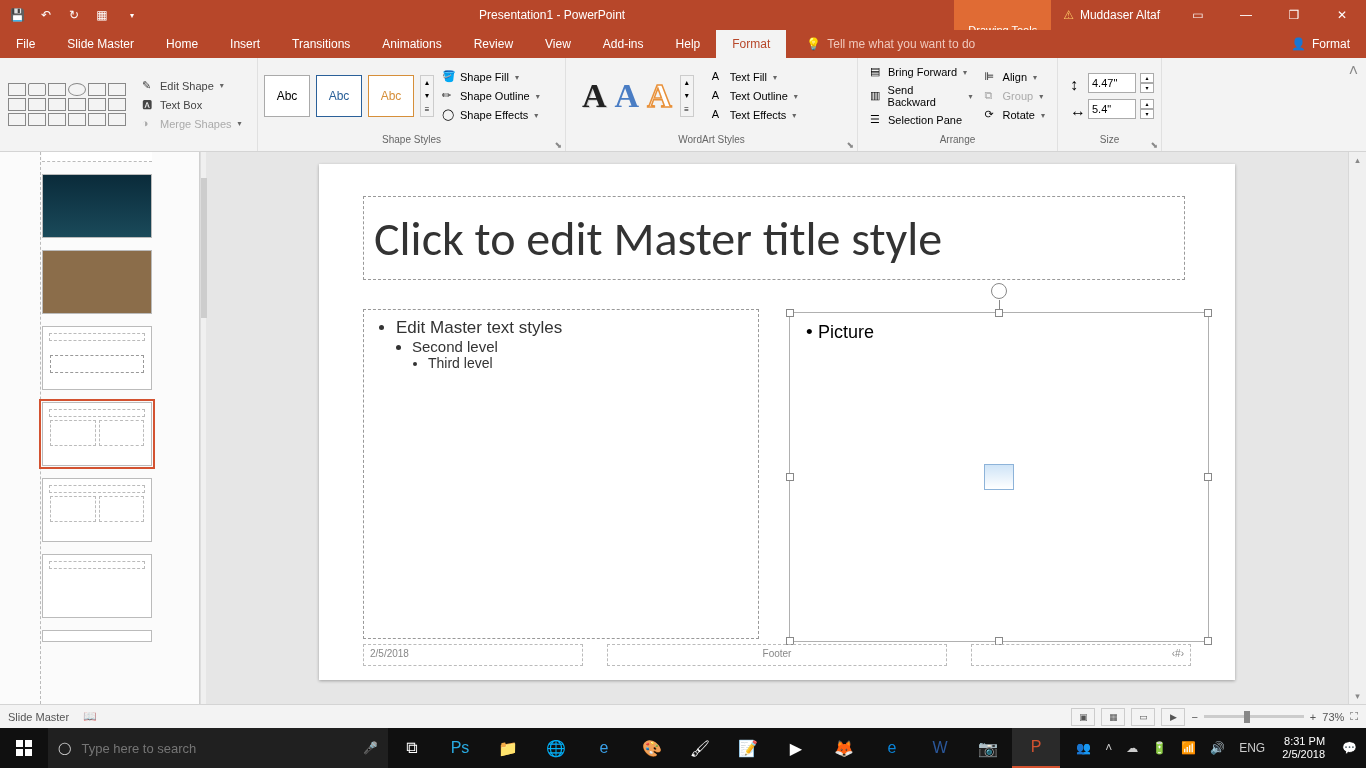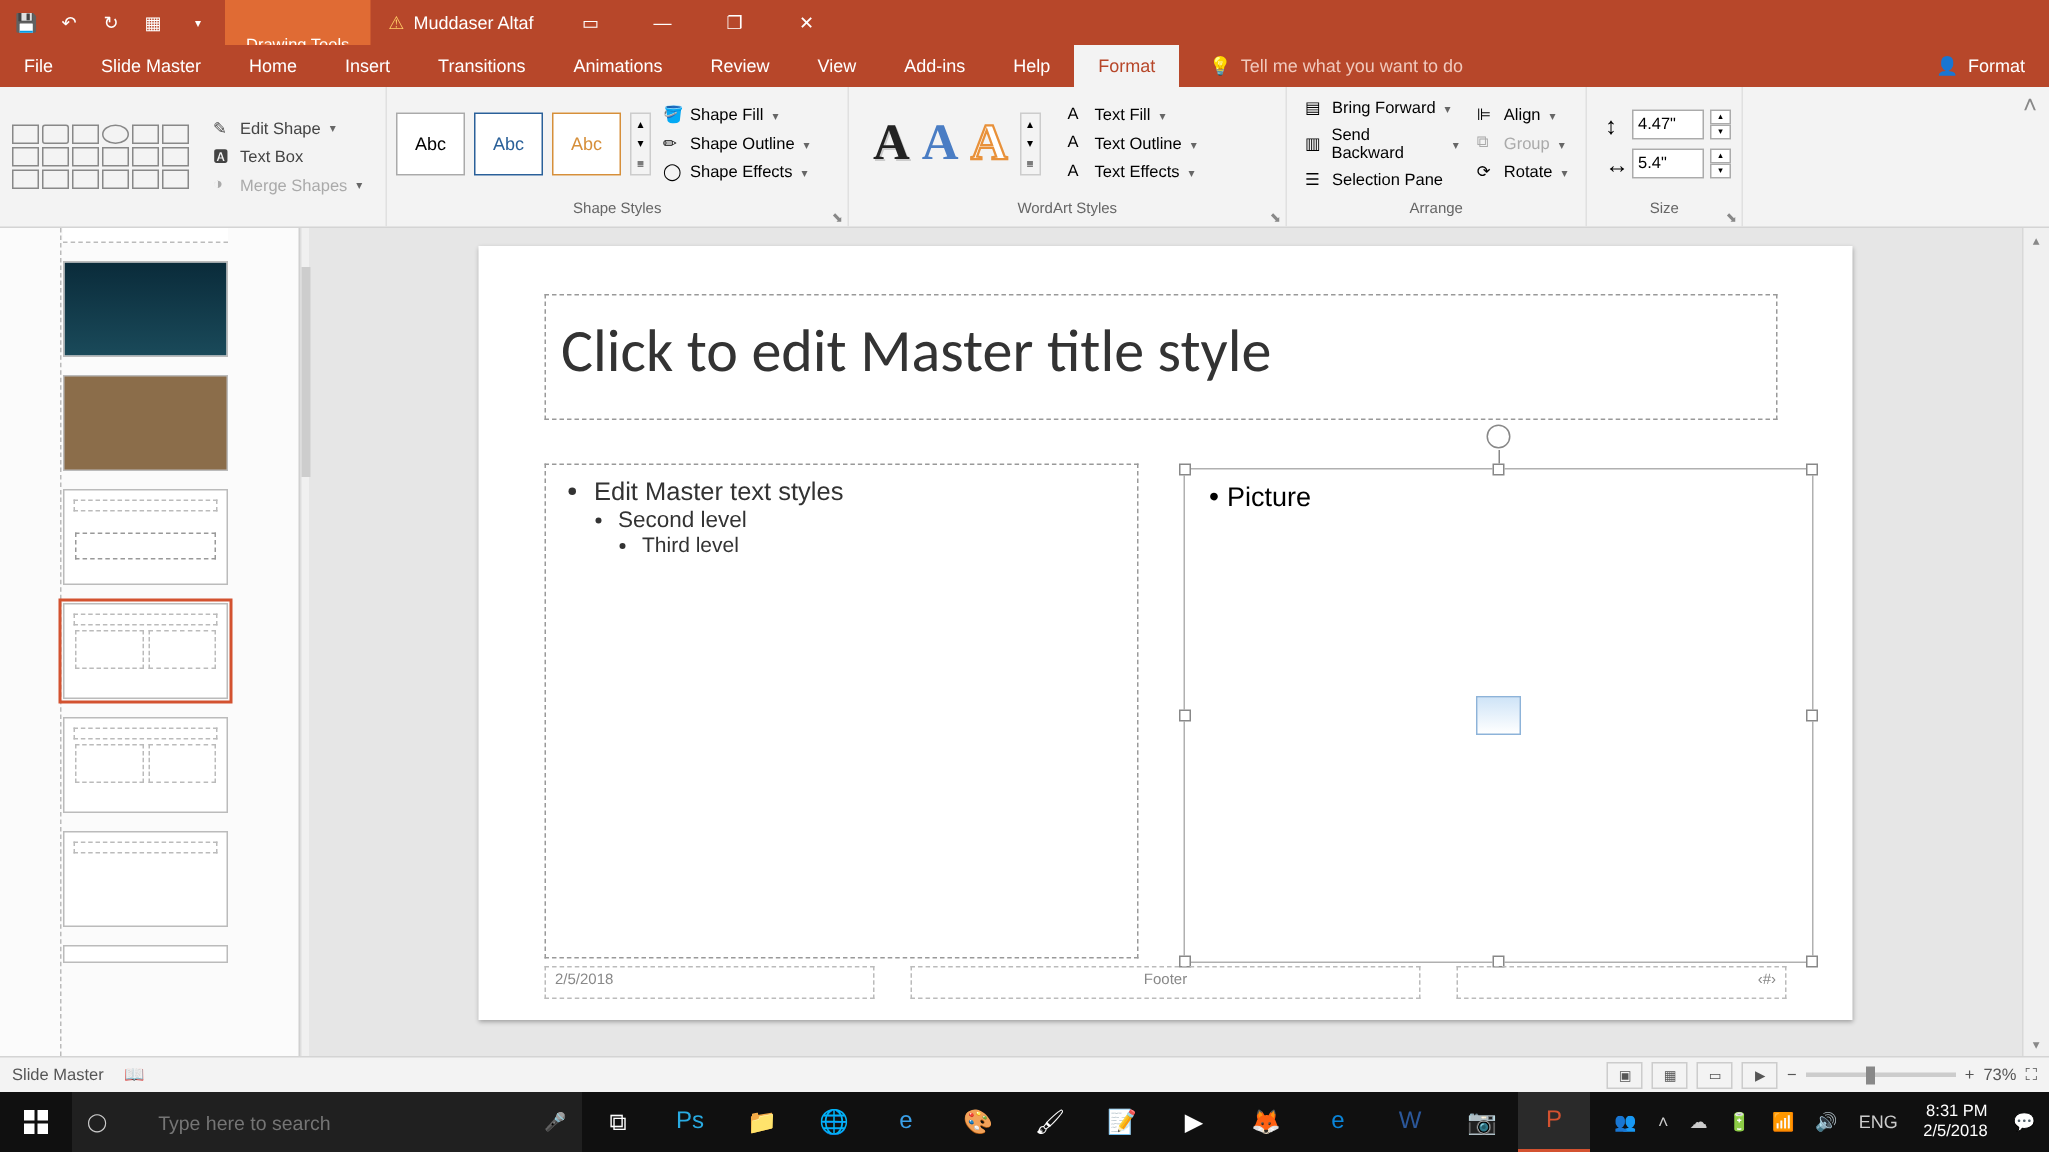--- a/index.html
+++ b/index.html
@@ -69,21 +69,21 @@
 .thumb .tiny-two div { flex:1; height:26px; border:1px dashed #bbb; }
 
 .editor { flex: 1; position: relative; display: flex; }
 .scroll-gutter { width: 18px; background: #f0f0f0; border-left: 1px solid #d8d8d8; display:flex; flex-direction:column; align-items:center; }
 .scroll-arrow { width:16px; height:16px; font-size:9px; color:#888; text-align:center; line-height:16px; cursor:pointer; }
 .scroll-track { flex:1; }
 
 .canvas-wrap { flex:1; display:flex; justify-content:center; padding-top:12px; }
 .slide { width: 916px; height: 516px; background: #fff; box-shadow: 0 1px 3px rgba(0,0,0,.3); position: relative; }
 .ph { position: absolute; border: 1px dashed #999; }
-.ph-title { left: 44px; top: 32px; width: 822px; height: 84px; font-size: 40px; color: #333; padding: 12px 10px; font-family: Calibri, sans-serif; }
+.ph-title { left: 44px; top: 32px; width: 822px; height: 84px; font-size: 48px; color: #333; padding: 12px 10px; font-family: Calibri, sans-serif; }
 .ph-text { left: 44px; top: 145px; width: 396px; height: 330px; padding: 8px 16px; font-size: 17px; color:#333; font-family: Calibri, sans-serif; }
 .ph-text ul { list-style: disc; margin-left: 16px; }
 .ph-text ul ul { font-size: 15px; }
 .ph-text ul ul ul { font-size:14px; }
 .ph-text ul ul ul ul { font-size:13px; }
 .ph-text ul ul ul ul ul { font-size:13px; }
 .ph-pic { left: 470px; top: 148px; width: 420px; height: 330px; padding: 8px 16px; font-size: 18px; border:1px solid #bcbcbc; }
 .ph-pic.selected { border:1px solid #b0b0b0; }
 .handle { position:absolute; width:8px; height:8px; background:#fff; border:1px solid #888; }
 .handle.tl{left:-4px;top:-4px}.handle.tr{right:-4px;top:-4px}.handle.bl{left:-4px;bottom:-4px}.handle.br{right:-4px;bottom:-4px}
@@ -101,21 +101,21 @@
 .statusbar { height: 24px; background: #f3f3f3; border-top: 1px solid #d4d4d4; display: flex; align-items: center; font-size: 11px; color: #555; padding: 0 8px; }
 .sb-right { margin-left:auto; display:flex; align-items:center; gap:6px; }
 .view-btn { width:24px; height:18px; border:1px solid #ccc; cursor:pointer; display:flex; align-items:center; justify-content:center; font-size:9px; }
 .zoom-slider { width:100px; height:3px; background:#ccc; position:relative; }
 .zoom-slider .zthumb { position:absolute; left:40px; top:-4px; width:6px; height:12px; background:#888; }
 
 
 .taskbar { height: 40px; background: #101010; display: flex; align-items: center; color:#fff; font-size:12px; }
 .start { width:48px; height:40px; display:flex; align-items:center; justify-content:center; cursor:pointer; }
 .search-box { flex:0 0 340px; height:40px; background:#202020; display:flex; align-items:center; padding:0 10px; gap:10px; color:#ccc; }
-.search-box input { background:transparent; border:none; color:#ccc; font-size:13px; flex:1; outline:none;margin-left:24px; }
+.search-box input { background:transparent; border:none; color:#ccc; font-size:13px; flex:1; outline:none; }
 .tb-icons { display:flex; align-items:center; }
 .tb-icon { width:48px; height:40px; display:flex; align-items:center; justify-content:center; cursor:pointer; font-size:16px; }
 .tb-icon.active { border-bottom: 2px solid #d35230; background:#2a2a2a; }
 .tray { margin-left:auto; display:flex; align-items:center; gap:4px; padding-right:4px; }
 .tray .ti { padding:0 5px; font-size:12px; color:#ccc; cursor:pointer; }
 .clock { text-align:right; font-size:11px; line-height:13px; padding:0 8px; }
 
 .chev { font-size:8px; color:#666; margin-left:2px; }
 .ricon { width:14px; height:14px; display:inline-block; }
 </style>
@@ -123,20 +123,21 @@
 <body>
 
 <div class="titlebar">
   <div class="qat">
     <span class="qat-btn">💾</span>
     <span class="qat-btn">↶</span>
     <span class="qat-btn">↻</span>
     <span class="qat-btn">▦</span>
     <span class="qat-btn chev" style="color:#fff">▾</span>
   </div>
+  <div class="title-center">Presentation1 - PowerPoint</div>
   <div class="tools-tab">Drawing Tools</div>
   <div class="title-right">
     <div class="user">
         <span style="color:#ffcc66">⚠</span>
         <span>Muddaser Altaf</span>
       </div>
     <div class="win-btn">▭</div>
     <div class="win-btn">—</div>
     <div class="win-btn">❐</div>
     <div class="win-btn">✕</div>

